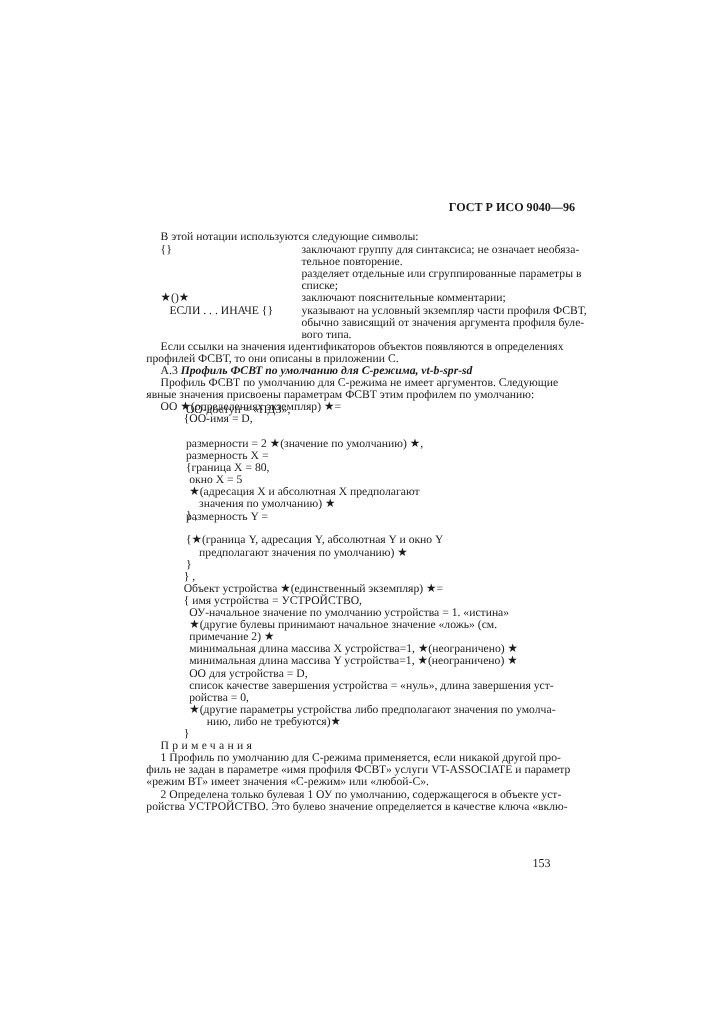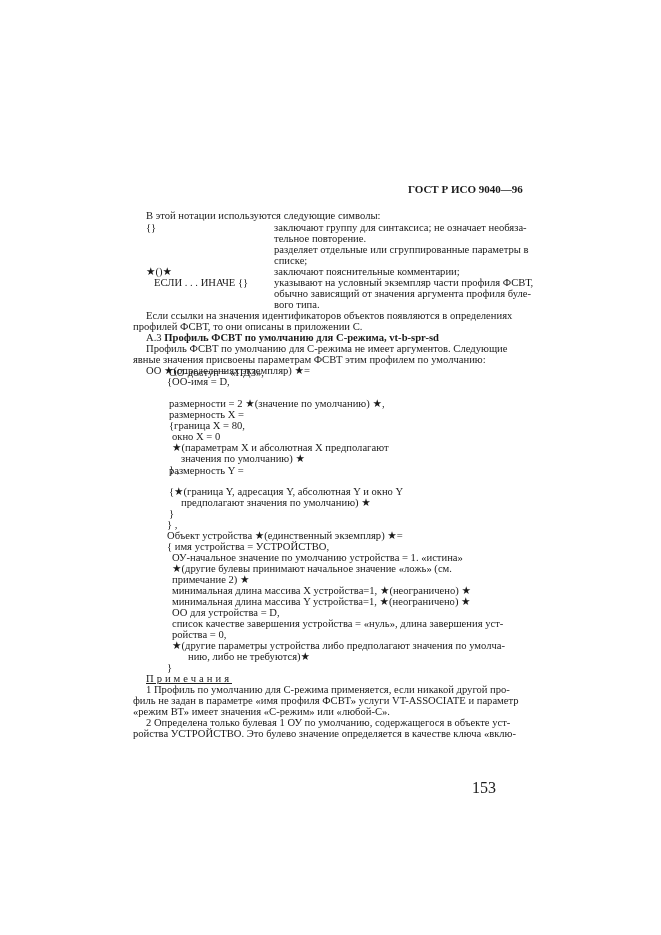--- a/index.html
+++ b/index.html
@@ -1,22 +1,22 @@
 <!DOCTYPE html>
 <html><head>
 <meta charset="utf-8">
 <style>
   html, body { margin:0; padding:0; background:#ffffff; }
   body { width:661px; height:935px; position:relative; overflow:hidden;
          font-family:"Liberation Serif", "DejaVu Serif", serif; color:#1a1a1a; }
   .ln { position:absolute; font-size:10.6px; line-height:11px; white-space:nowrap; }
   .hdr { position:absolute; left:408px; top:183px; font-size:11px; font-weight:bold; }
-  .pg { position:absolute; left:472px; top:779px; font-size:16px; }
-  b { font-weight:bold; }
-  .sp { letter-spacing:3px;text-decoration:underline; }
+  .pg { position:absolute; left:484px; top:779px; font-size:11px; }
+  b { font-weight:bold;font-style:italic; }
+  .sp { letter-spacing:3px; }
   .just { width:354px; text-align:justify; text-align-last:justify; }
 </style>
 </head>
 <body>
 
 <div class="hdr">ГОСТ Р ИСО 9040—96</div>
 
 <div class="ln" style="left:146px;top:210px">В этой нотации используются следующие символы:</div>
 
 <div class="ln" style="left:146px;top:222px">{}</div>
@@ -41,22 +41,22 @@
 
 <div class="ln just" style="left:146px;top:343px">Профиль ФСВТ по умолчанию для С-режима не имеет аргументов. Следующие</div>
 <div class="ln" style="left:133px;top:354px">явные значения присвоены параметрам ФСВТ этим профилем по умолчанию:</div>
 
 <div class="ln" style="left:146px;top:365px">ОО ★(определениях экземпляр) ★=</div>
 <div class="ln" style="left:167px;top:376px">{ОО-имя = D,</div>
 <div class="ln" style="left:169px;top:367px">ОО-доступ = «ПДЗ»,</div>
 <div class="ln" style="left:169px;top:398px">размерности = 2 ★(значение по умолчанию) ★,</div>
 <div class="ln" style="left:169px;top:409px">размерность X =</div>
 <div class="ln" style="left:169px;top:420px">{граница X = 80,</div>
-<div class="ln" style="left:172px;top:431px"> окно X = 0</div>
-<div class="ln" style="left:172px;top:442px"> ★(параметрам X и абсолютная X предполагают</div>
+<div class="ln" style="left:172px;top:431px"> окно X = 5</div>
+<div class="ln" style="left:172px;top:442px"> ★(адресация X и абсолютная X предполагают</div>
 <div class="ln" style="left:181px;top:453px">    значения по умолчанию) ★</div>
 <div class="ln" style="left:169px;top:464px">} ,</div>
 <div class="ln" style="left:169px;top:465px">размерность Y =</div>
 <div class="ln" style="left:169px;top:486px">{★(граница Y, адресация Y, абсолютная Y и окно Y</div>
 <div class="ln" style="left:181px;top:497px">    предполагают значения по умолчанию) ★</div>
 <div class="ln" style="left:169px;top:508px">}</div>
 <div class="ln" style="left:167px;top:519px">} ,</div>
 <div class="ln" style="left:167px;top:530px">Объект устройства ★(единственный экземпляр) ★=</div>
 <div class="ln" style="left:167px;top:541px">{ имя устройства = УСТРОЙСТВО,</div>
 <div class="ln" style="left:172px;top:552px">ОУ-начальное значение по умолчанию устройства = 1. «истина»</div>

